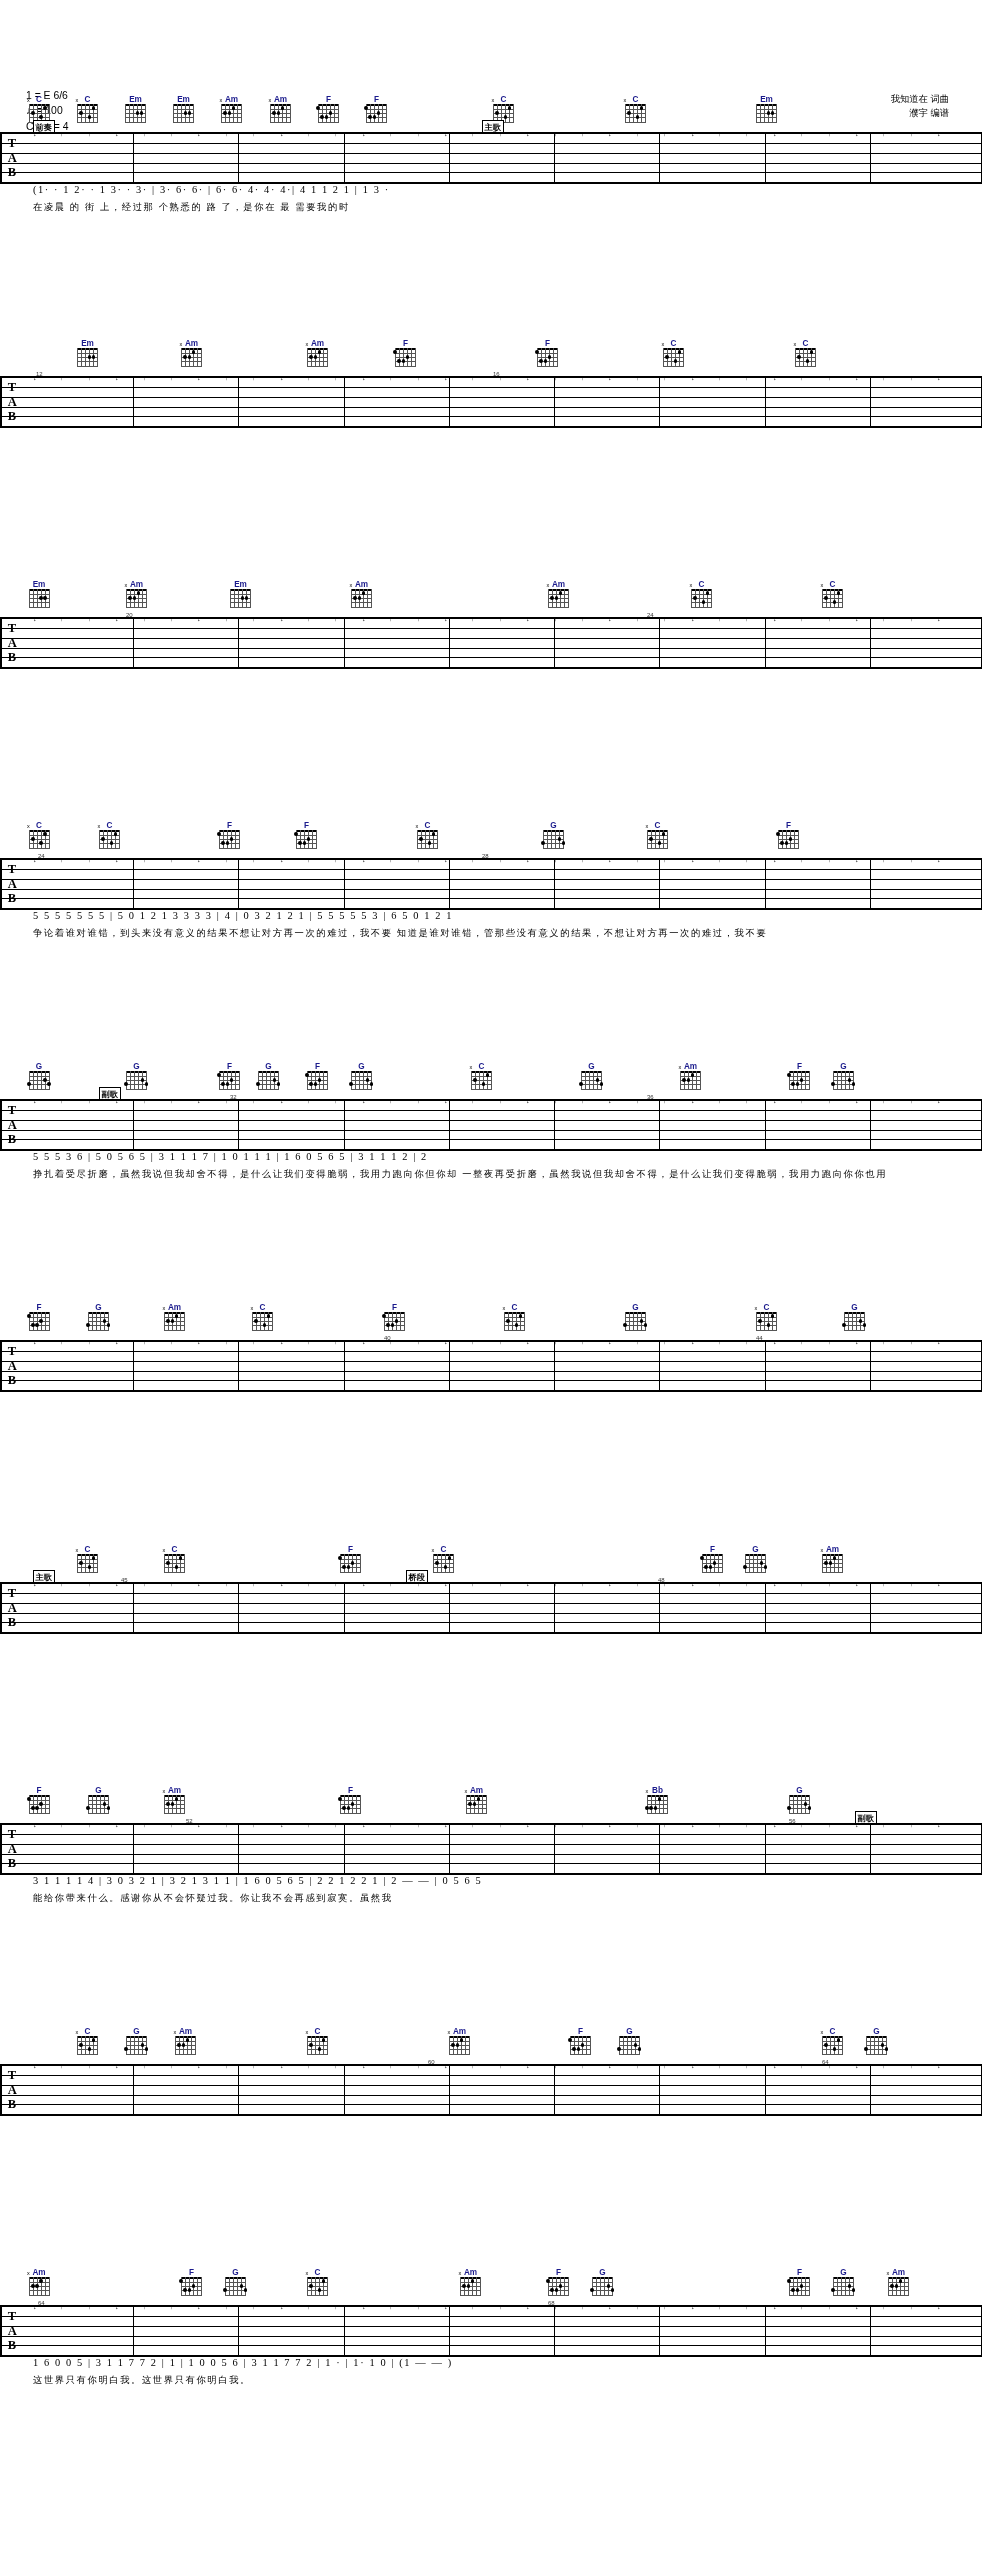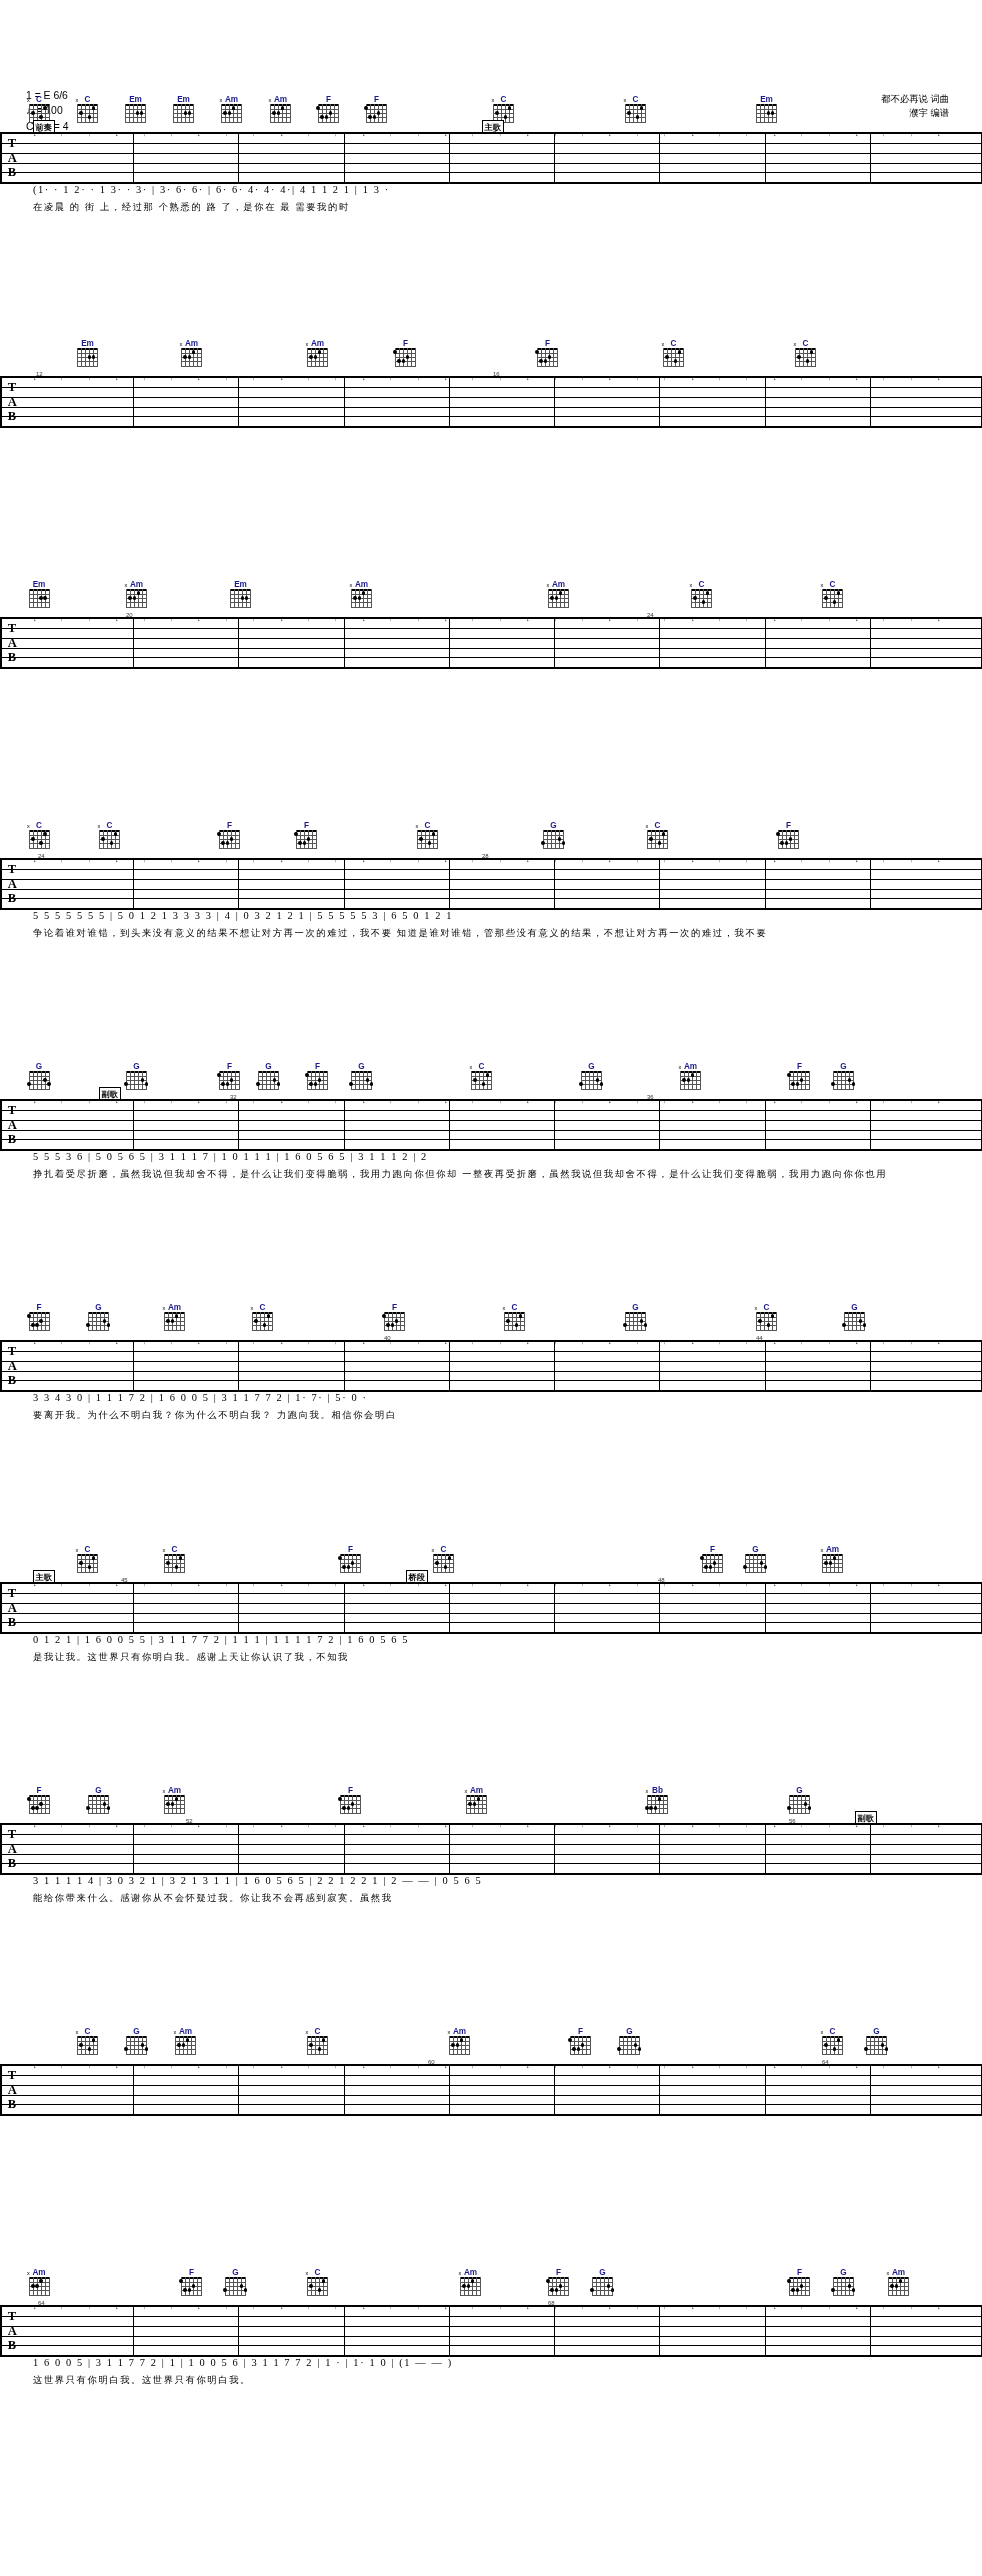--- a/index.html
+++ b/index.html
@@ -47,21 +47,21 @@
 <div class="sheet">
 
 
   <div class="meta-left">
     <div>1 = E 6/6</div>
     <div>♩= 100</div>
     <div>Capo = 4</div>
   </div>
 
   <div class="meta-right">
-    <div>都不必再说 词曲</div>
+    <div>我知道在 词曲</div>
     <div>濮宇 编谱</div>
   </div>
 
   <div id="systems-host">
       <div class="system" style="top: 96px;">
         <div class="chordrow">
           <div class="chord" style="left: 28.5px;">
             <div class="cname">C</div>
             <div class="grid">
               <div class="nut"></div>
@@ -1482,24 +1482,20 @@
           <div class="arrow" style="left: 773px; top: -1.1px;">↓</div>
           <div class="arrow" style="left: 800px; top: -1.1px;">↑</div>
           <div class="arrow" style="left: 828px; top: -1.1px;">↑</div>
           <div class="arrow" style="left: 855px; top: -1.1px;">↓</div>
           <div class="arrow" style="left: 882px; top: -1.1px;">↑</div>
           <div class="arrow" style="left: 910px; top: -1.1px;">↑</div>
           <div class="arrow" style="left: 937px; top: -1.1px;">↓</div>
           <div class="measnum" style="left: 384px; top: -6.6px;">40</div>
           <div class="measnum" style="left: 756px; top: -6.6px;">44</div>
         </div>
-        <div class="lyrics">
-          <div class="numrow" style="padding-left: 33px;">3 3 4 3 0 | 1 1 1 7 2 | 1 6 0 0 5 | 3 1 1 7 7 2 | 1· 7· | 5· 0 ·</div>
-          <div class="wordrow" style="padding-left: 33px;">要离开我。为什么不明白我？你为什么不明白我？  力跑向我。相信你会明白</div>
-        </div>
       </div>
       <div class="system" style="top: 1546px;">
         <div class="chordrow">
           <div class="chord" style="left: 77px;">
             <div class="cname">C</div>
             <div class="grid">
               <div class="nut"></div>
               <div class="vline" style="left: 0px;"></div>
               <div class="vline" style="left: 4px;"></div>
               <div class="vline" style="left: 8px;"></div>
@@ -1689,24 +1685,20 @@
           <div class="arrow" style="left: 745px; top: -1.1px;">↑</div>
           <div class="arrow" style="left: 773px; top: -1.1px;">↓</div>
           <div class="arrow" style="left: 800px; top: -1.1px;">↑</div>
           <div class="arrow" style="left: 828px; top: -1.1px;">↑</div>
           <div class="arrow" style="left: 855px; top: -1.1px;">↓</div>
           <div class="arrow" style="left: 882px; top: -1.1px;">↑</div>
           <div class="arrow" style="left: 910px; top: -1.1px;">↑</div>
           <div class="arrow" style="left: 937px; top: -1.1px;">↓</div>
           <div class="measnum" style="left: 121px; top: -6.6px;">45</div>
           <div class="measnum" style="left: 658px; top: -6.6px;">48</div>
-        </div>
-        <div class="lyrics">
-          <div class="numrow" style="padding-left: 33px;">0 1 2 1 | 1 6 0 0 5 5 | 3 1 1 7 7 2 | 1 1 1 | 1 1 1 1 7 2 | 1 6 0 5 6 5</div>
-          <div class="wordrow" style="padding-left: 33px;">是我让我。这世界只有你明白我。感谢上天让你认识了我，不知我</div>
         </div>
       </div>
       <div class="system" style="top: 1787px;">
         <div class="chordrow">
           <div class="chord" style="left: 28.5px;">
             <div class="cname">F</div>
             <div class="grid">
               <div class="nut"></div>
               <div class="vline" style="left: 0px;"></div>
               <div class="vline" style="left: 4px;"></div>

